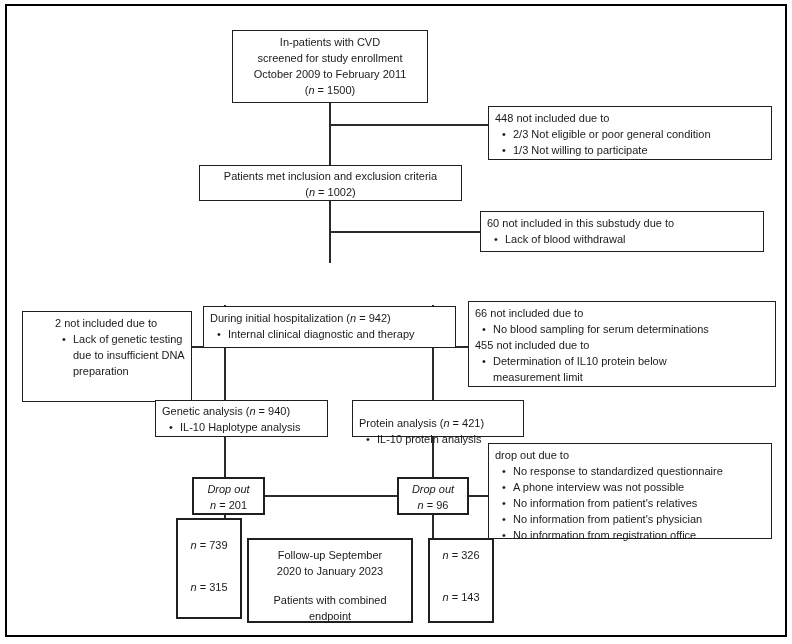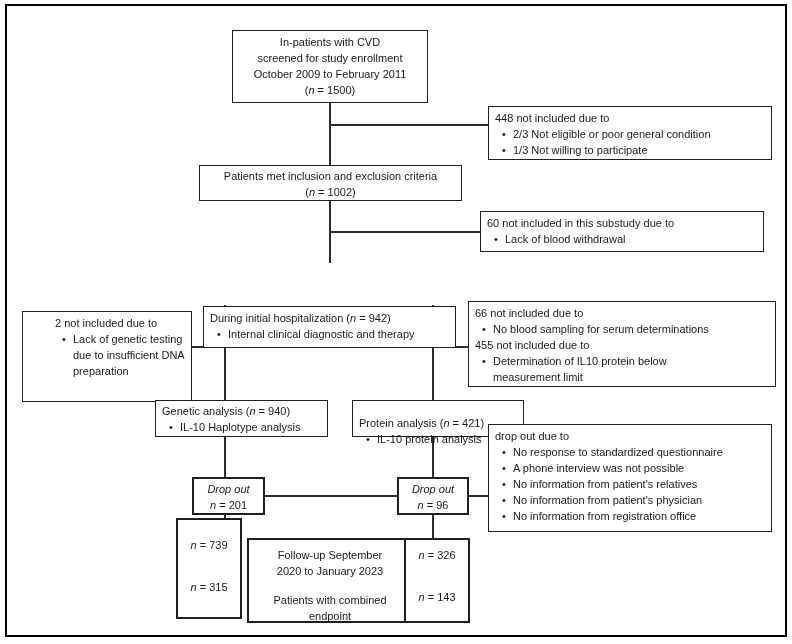--- a/index.html
+++ b/index.html
@@ -111,21 +111,21 @@
   </div>
 
   <div class="box pad" style="left:352px;top:400px;width:172px;height:37px;padding-top:14px;">
     <div><span>Protein analysis (</span><i>n</i><span> = 421)</span></div>
     <div class="brow">
         <span class="b">•</span>
         <span class="t">IL-10 protein analysis</span>
       </div>
   </div>
 
-  <div class="box pad" style="left:488px;top:424px;width:284px;height:108px;">
+  <div class="box pad" style="left:488px;top:443px;width:284px;height:96px;">
     <div>drop out due to</div>
     <div class="brow">
         <span class="b">•</span>
         <span class="t">No response to standardized questionnaire</span>
       </div>
     <div class="brow">
         <span class="b">•</span>
         <span class="t">A phone interview was not possible</span>
       </div>
     <div class="brow">
@@ -160,19 +160,19 @@
   </div>
 
   <div class="box thick center" style="left:247px;top:538px;width:166px;height:85px;padding-top:7px;">
     <div>Follow-up September</div>
     <div>2020 to January 2023</div>
     <div class="gap"></div>
     <div>Patients with combined</div>
     <div>endpoint</div>
   </div>
 
-  <div class="box thick center" style="left:404px;top:538px;width:66px;height:85px;padding-top:7px;">
+  <div class="box thick center" style="left:428px;top:538px;width:66px;height:85px;padding-top:7px;">
     <div><i>n</i><span> = 326</span></div>
     <div class="gap"></div>
       <div class="gap"></div>
     <div><i>n</i><span> = 143</span></div>
   </div>
 </div>
 
 </body></html>

